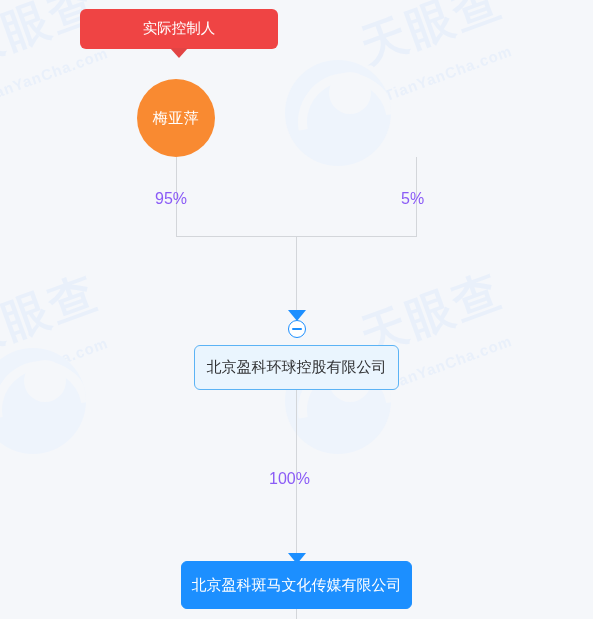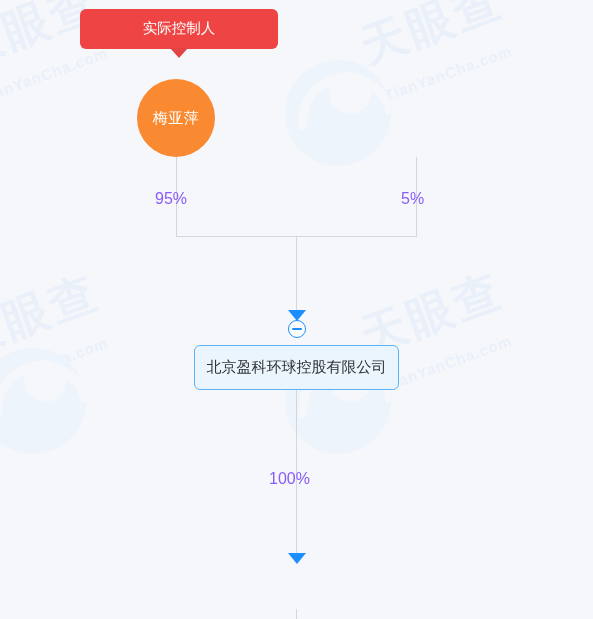--- a/index.html
+++ b/index.html
@@ -243,17 +243,20 @@
     <div class="toggle" style="left:288px; top:320px;"></div>
 
     <div class="company-box company-outline" style="left:194px; top:345px; width:205px; height:45px;">
       <span>北京盈科环球控股有限公司</span>
     </div>
 
     <div class="vline" style="left:296px; top:390px; height:167px;"></div>
     <div class="edge-label" style="left:269px; top:447px;margin-top:23px;">100%</div>
     <div class="arrow-down" style="left:288px; top:553px;"></div>
 
+    <div class="company-box company-filled" style="left:181px; top:561px; width:231px; height:48px;">
+      <span>北京盈科斑马文化传媒有限公司</span>
+    </div>
 
     <div class="vline" style="left:296px; top:609px; height:10px;"></div>
 
   </div>
 </div>
 
 </body></html>

